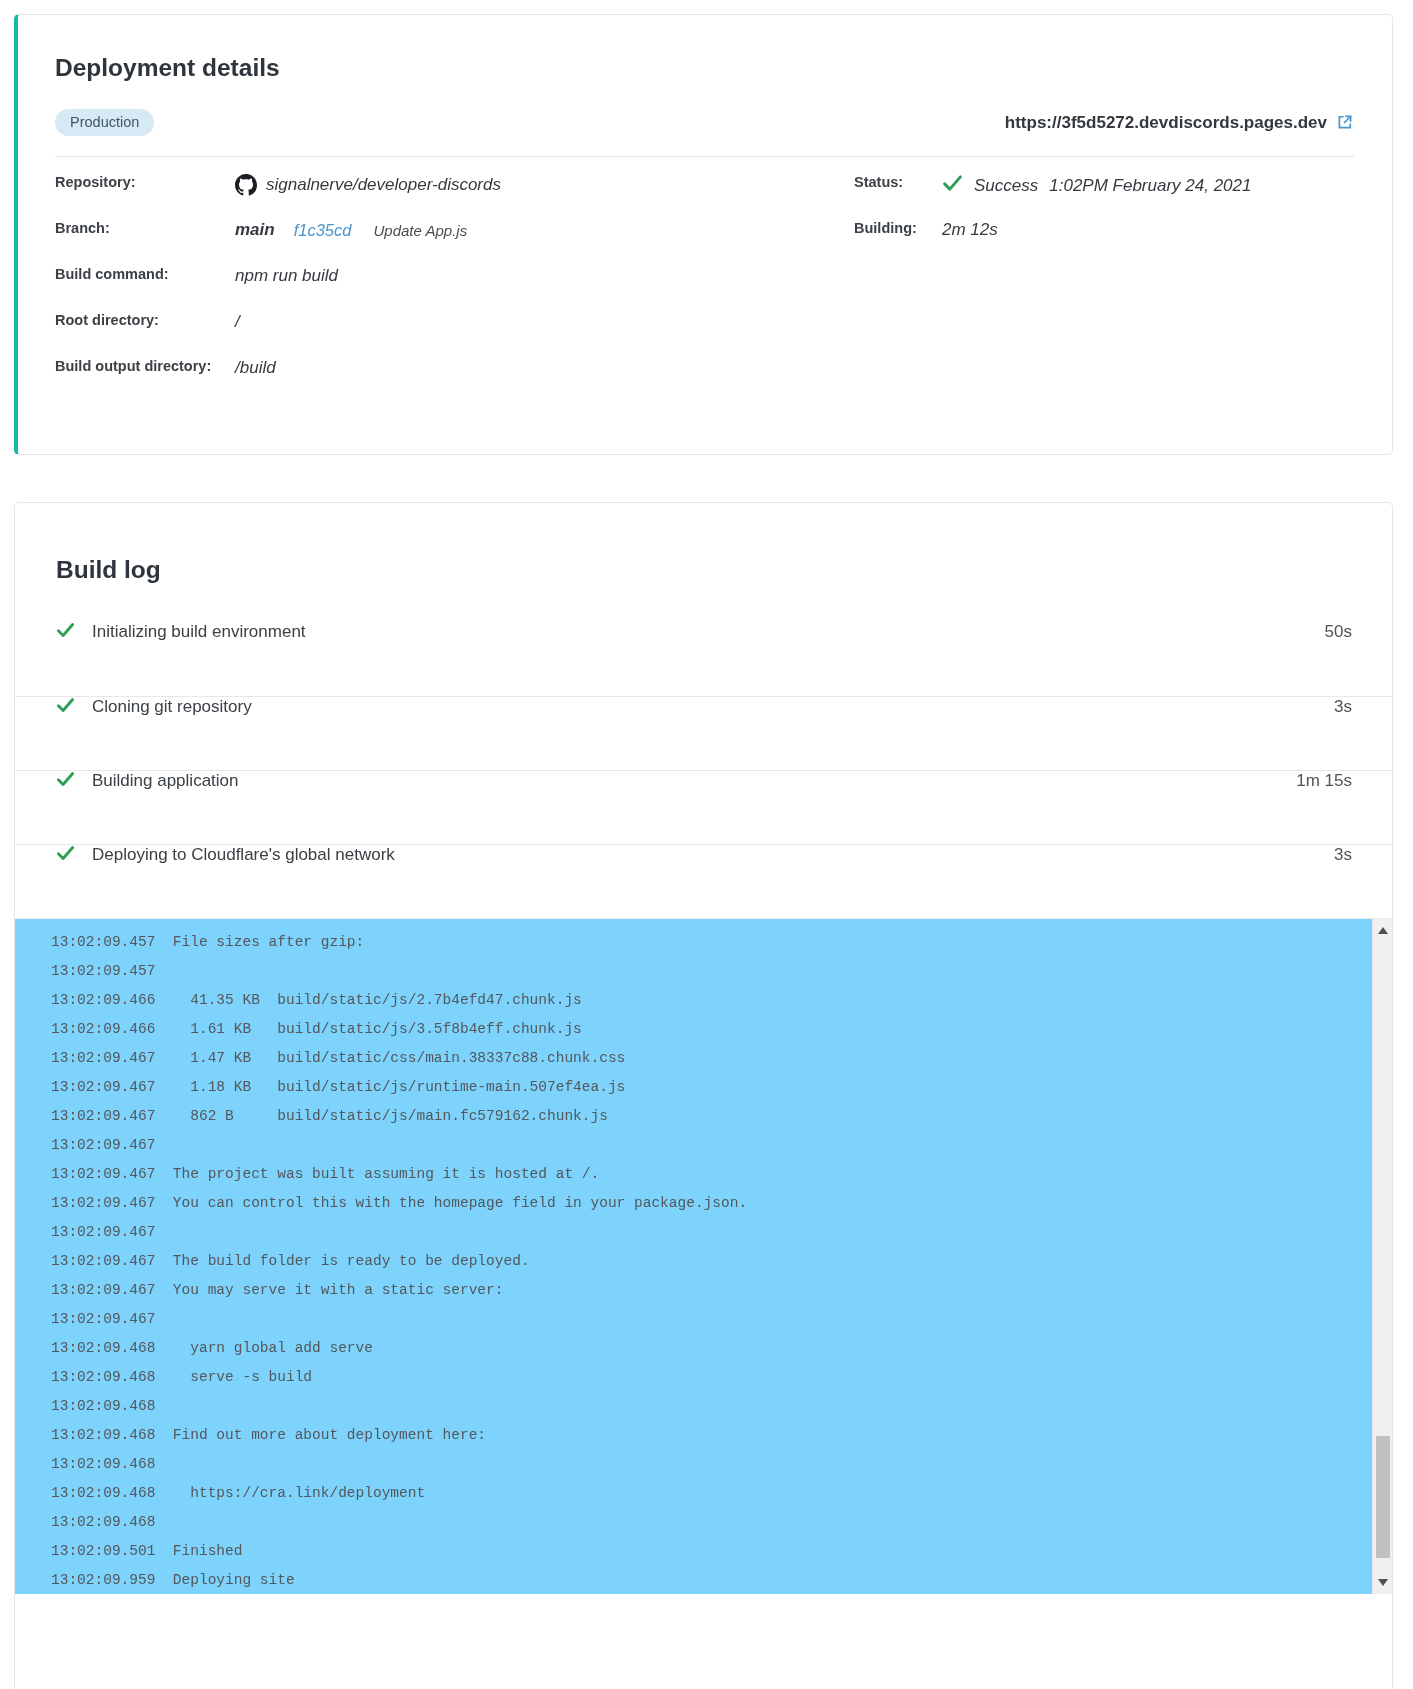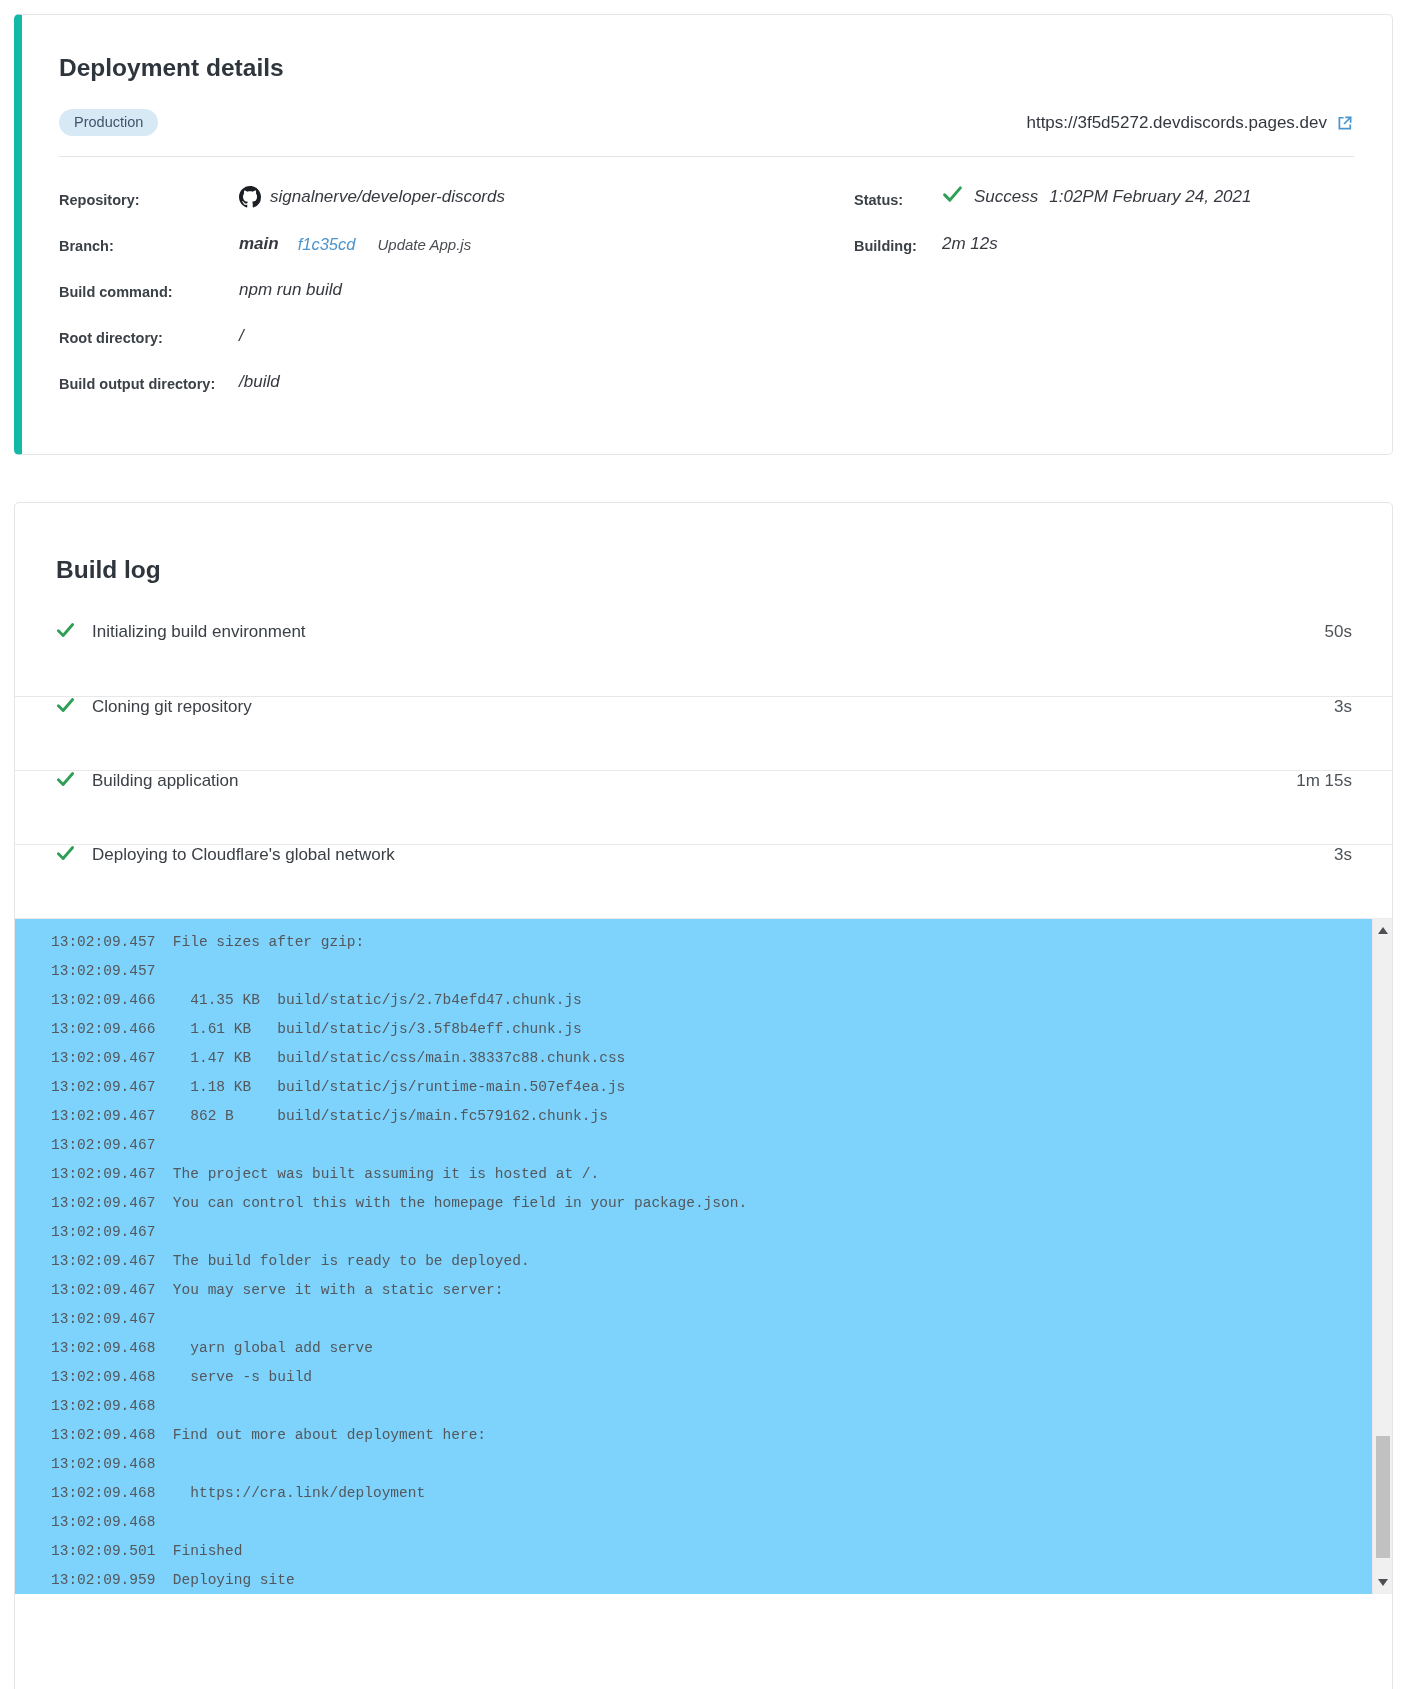--- a/index.html
+++ b/index.html
@@ -15,21 +15,21 @@
     left: 14px;
     width: 1379px;
     background: #ffffff;
     border: 1px solid #e5e5e5;
     border-radius: 5px;
   }
   
   .deployment-card {
     top: 14px;
     height: 441px;
-    border-left: 8px solid #14b8a6;
+    border-left: 4px solid #14b8a6;
     padding: 36px 38px 0 37px;
   }
   .card-title {
     font-size: 24.5px;
     font-weight: 600;
     color: #2f353d;
     line-height: 33px;
   }
   .badge-row {
     margin-top: 25px;
@@ -41,42 +41,42 @@
     background: #d8e9f6;
     color: #3d566b;
     font-size: 14.5px;
     line-height: 14px;
     padding: 6px 15px 7px 15px;
     border-radius: 15px;
     display: inline-block;
   }
   .deploy-url {
     display: flex;
-    align-items: center;
+    align-items: flex-start;
     gap: 9px;
     font-size: 17px;
-    font-weight: 400;
+    font-weight: 700;
     color: #33383f;
     cursor: pointer;
   }
   .deploy-url svg { display: block; }
   .divider {
     margin-top: 20px;
     border-top: 1px solid #e4e4e4;
     height: 0;
   }
   .details {
     margin-top: 17px;
     display: flex;
   }
   .details-left { flex: 1; }
   .details-right { width: 500px; }
   .detail-row {
     display: flex;
-    align-items: flex-end;
+    align-items: flex-start;
     height: 34px;
     margin-bottom: 12px;
   }
   .detail-label {
     width: 180px;
     flex: 0 0 180px;
     font-size: 14.5px;
     font-weight: bold;
     color: #3c4147;
   }

